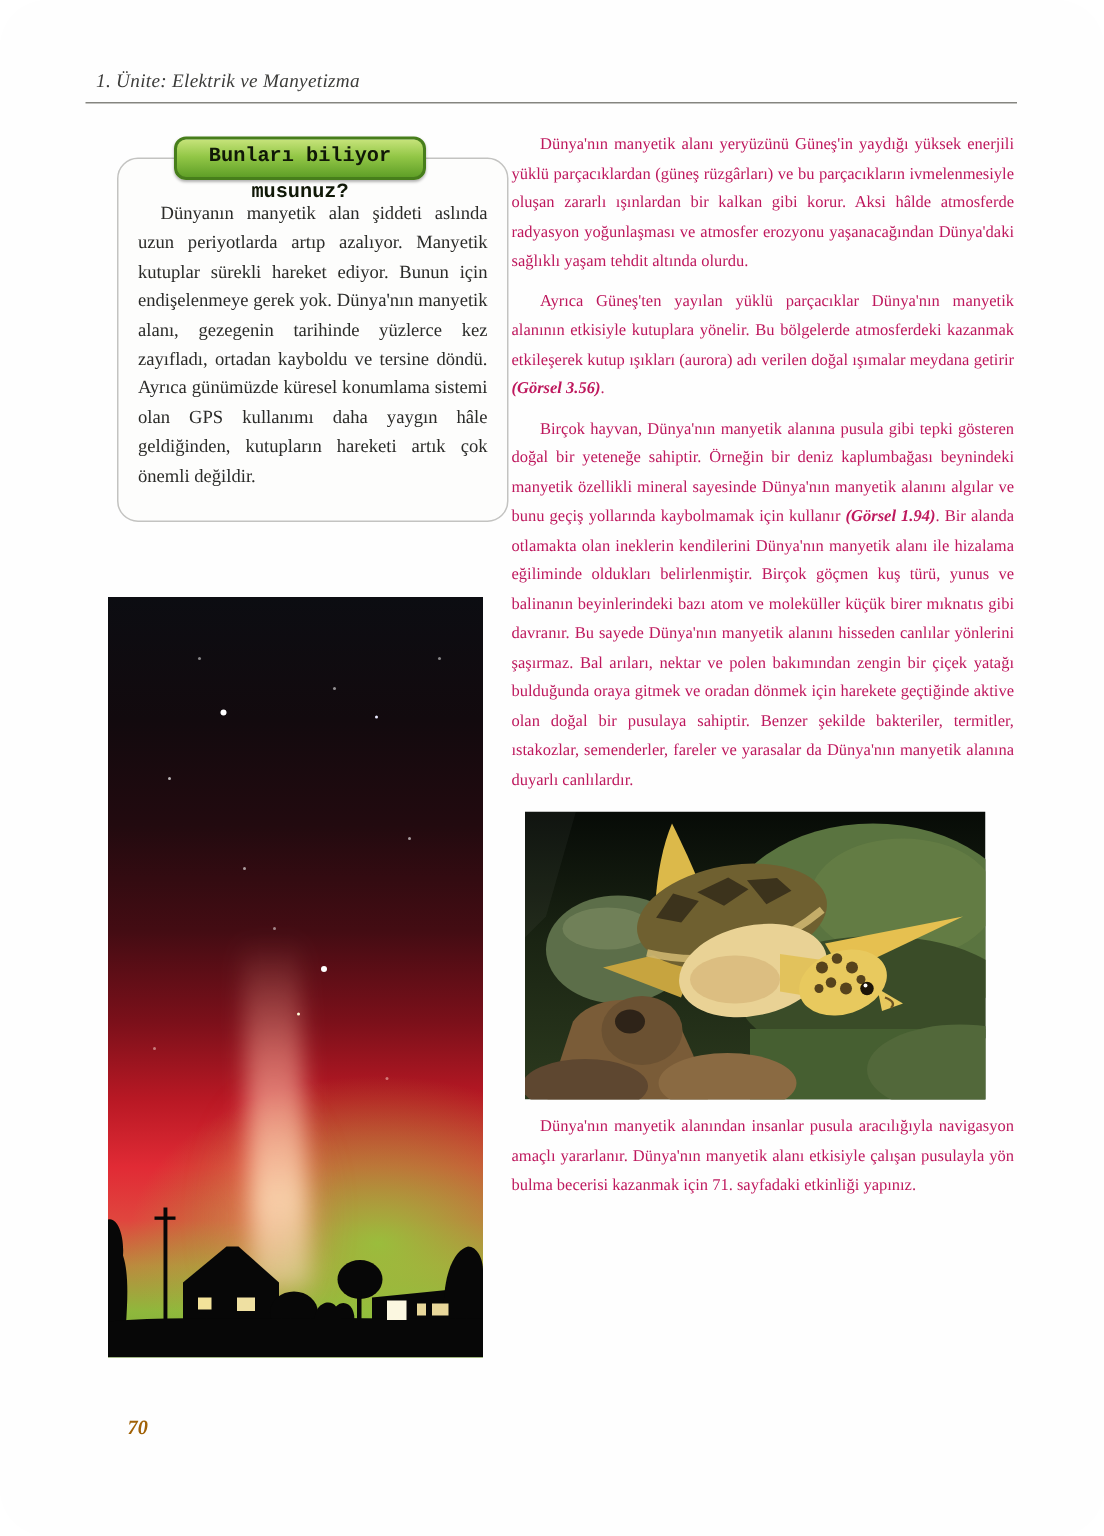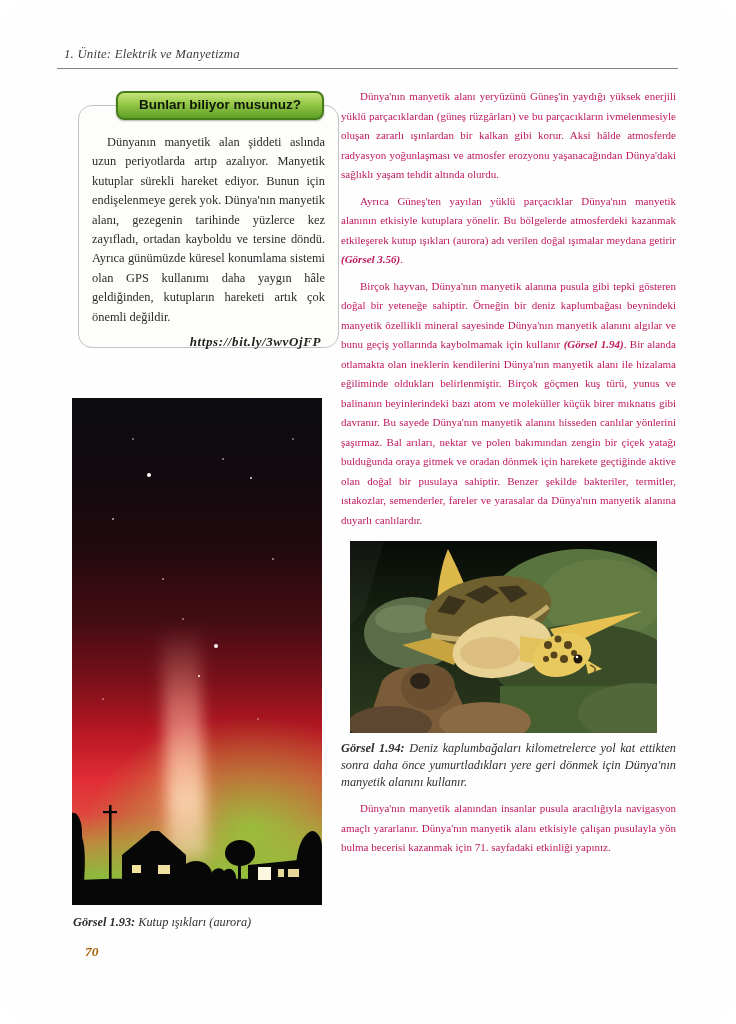--- a/index.html
+++ b/index.html
@@ -10,24 +10,24 @@
   
   .header-text{position:absolute;left:64px;top:47px;font-style:italic;font-size:12.8px;color:#3c3c3a;letter-spacing:.2px;}
   .header-rule{position:absolute;left:57px;top:68px;width:621px;height:1.3px;background:#858580;}
   
   .infobox{
     position:absolute;left:78px;top:105px;width:261px;height:243px;box-sizing:border-box;
     border:1.6px solid #c3c3c1;border-radius:14px;background:#fdfdfc;
     padding:27px 13px 10px 13px;
   }
   .infobox-badge{
-    position:absolute;left:116px;top:91px;width:208px;height:29px;box-sizing:border-box;z-index:2;
+    position:absolute;left:116px;top:91px;width:168px;height:29px;box-sizing:border-box;z-index:2;
     background:linear-gradient(180deg,#c6e37a 0%,#93c747 45%,#5f9f27 100%);
     border:2px solid #477e1b;border-radius:8px;box-shadow:0 1px 2px rgba(0,0,0,.3);
-    text-align:center;font-family:Liberation Sans, sans-serif;font-weight:bold;
+    text-align:center;font-family:Liberation Mono, monospace;font-weight:bold;
     font-size:13.5px;line-height:24px;color:#101807;
   }
   .infobox-text{margin:0;font-size:12.4px;line-height:19.4px;text-align:justify;text-indent:15px;color:#2b2b29;}
   .infobox-link{margin-top:7px;text-align:right;font-weight:bold;font-style:italic;font-size:13px;letter-spacing:.6px;color:#1e1e1c;padding-right:4px;}
   
   .aurora-fig{position:absolute;left:72px;top:398px;width:250px;height:507px;margin:0;}
   .aurora-photo{
     position:relative;width:100%;height:100%;overflow:hidden;
     background:
       radial-gradient(115% 38% at 72% 85%, rgba(150,196,60,.92) 0%, rgba(150,196,60,0) 58%),
@@ -70,21 +70,20 @@
 <div class="page">
 
   <span class="header-text">1. Ünite: Elektrik ve Manyetizma</span>
   <div class="header-rule"></div>
 
   <div class="infobox-badge">
     <span>Bunları biliyor musunuz?</span>
   </div>
   <div class="infobox">
     <p class="infobox-text">Dünyanın manyetik alan şiddeti aslında uzun periyotlarda artıp azalıyor. Manyetik kutuplar sürekli hareket ediyor. Bunun için endişelenmeye gerek yok. Dünya'nın manyetik alanı, gezegenin tarihinde yüzlerce kez zayıfladı, ortadan kayboldu ve tersine döndü. Ayrıca günümüzde küresel konumlama sistemi olan GPS kullanımı daha yaygın hâle geldiğinden, kutupların hareketi artık çok önemli değildir.</p>
-    <div class="infobox-link">https://bit.ly/3wvOjFP</div>
   </div>
 
   <figure class="aurora-fig">
     <div class="aurora-photo">
       <div class="aurora-glow"></div>
       <div class="aurora-beam"></div>
       <div class="aurora-stars"></div>
       <svg class="aurora-sil" viewBox="0 0 250 118" preserveAspectRatio="none" xmlns="http://www.w3.org/2000/svg">
         <g fill="#070707">
           <path d="M0,26 C6,24 11,36 10,50 C14,62 13,80 12,96 L0,96 Z"></path>
@@ -102,24 +101,20 @@
         <g>
           <rect x="60" y="78" width="9" height="8" fill="#f3e29a"></rect>
           <rect x="86" y="78" width="12" height="9" fill="#efe0a2"></rect>
           <rect x="186" y="80" width="13" height="13" fill="#fbf7e0"></rect>
           <rect x="206" y="82" width="6" height="8" fill="#e8d79a"></rect>
           <rect x="216" y="82" width="11" height="8" fill="#e8d79a"></rect>
         </g>
       </svg>
     </div>
   </figure>
-  <figcaption class="caption caption-aurora">
-    <b>Görsel 1.93:</b>
-    <span>Kutup ışıkları (aurora)</span>
-  </figcaption>
 
   <div class="page-number">70</div>
 
   <div class="main-col">
     <p class="body-p">Dünya'nın manyetik alanı yeryüzünü Güneş'in yaydığı yüksek enerjili yüklü parçacıklardan (güneş rüzgârları) ve bu parçacıkların ivmelenmesiyle oluşan zararlı ışınlardan bir kalkan gibi korur. Aksi hâlde atmosferde radyasyon yoğunlaşması ve atmosfer erozyonu yaşanacağından Dünya'daki sağlıklı yaşam tehdit altında olurdu.</p>
 
     <p class="body-p"><span>Ayrıca Güneş'ten yayılan yüklü parçacıklar Dünya'nın manyetik alanının etkisiyle kutuplara yönelir. Bu bölgelerde atmosferdeki kazanmak etkileşerek kutup ışıkları (aurora) adı verilen doğal ışımalar meydana getirir </span><b class="ref">(Görsel 3.56)</b><span>.</span></p>
 
     <p class="body-p"><span>Birçok hayvan, Dünya'nın manyetik alanına pusula gibi tepki gösteren doğal bir yeteneğe sahiptir. Örneğin bir deniz kaplumbağası beynindeki manyetik özellikli mineral sayesinde Dünya'nın manyetik alanını algılar ve bunu geçiş yollarında kaybolmamak için kullanır </span><b class="ref">(Görsel 1.94)</b><span>. Bir alanda otlamakta olan ineklerin kendilerini Dünya'nın manyetik alanı ile hizalama eğiliminde oldukları belirlenmiştir. Birçok göçmen kuş türü, yunus ve balinanın beyinlerindeki bazı atom ve moleküller küçük birer mıknatıs gibi davranır. Bu sayede Dünya'nın manyetik alanını hisseden canlılar yönlerini şaşırmaz. Bal arıları, nektar ve polen bakımından zengin bir çiçek yatağı bulduğunda oraya gitmek ve oradan dönmek için harekete geçtiğinde aktive olan doğal bir pusulaya sahiptir. Benzer şekilde bakteriler, termitler, ıstakozlar, semenderler, fareler ve yarasalar da Dünya'nın manyetik alanına duyarlı canlılardır.</span></p>
 
@@ -172,21 +167,17 @@
           <circle cx="214" cy="118" r="4"></circle>
             <circle cx="224" cy="112" r="3"></circle>
           <circle cx="196" cy="118" r="3"></circle>
         </g>
         <circle cx="228" cy="118" r="4.5" fill="#1c1408"></circle>
         <circle cx="227" cy="116" r="1.3" fill="#ffffff"></circle>
         <path d="M240,124 Q248,127 244,131" stroke="#6b5323" stroke-width="1.5" fill="none"></path>
       </svg>
     </figure>
 
-    <figcaption class="caption caption-turtle">
-      <b>Görsel 1.94:</b>
-      <span>Deniz kaplumbağaları kilometrelerce yol kat ettikten sonra daha önce yumurtladıkları yere geri dönmek için Dünya'nın manyetik alanını kullanır.</span>
-    </figcaption>
 
     <p class="body-p last">Dünya'nın manyetik alanından insanlar pusula aracılığıyla navigasyon amaçlı yararlanır. Dünya'nın manyetik alanı etkisiyle çalışan pusulayla yön bulma becerisi kazanmak için 71. sayfadaki etkinliği yapınız.</p>
   </div>
 
 </div>
 
 </body></html>

